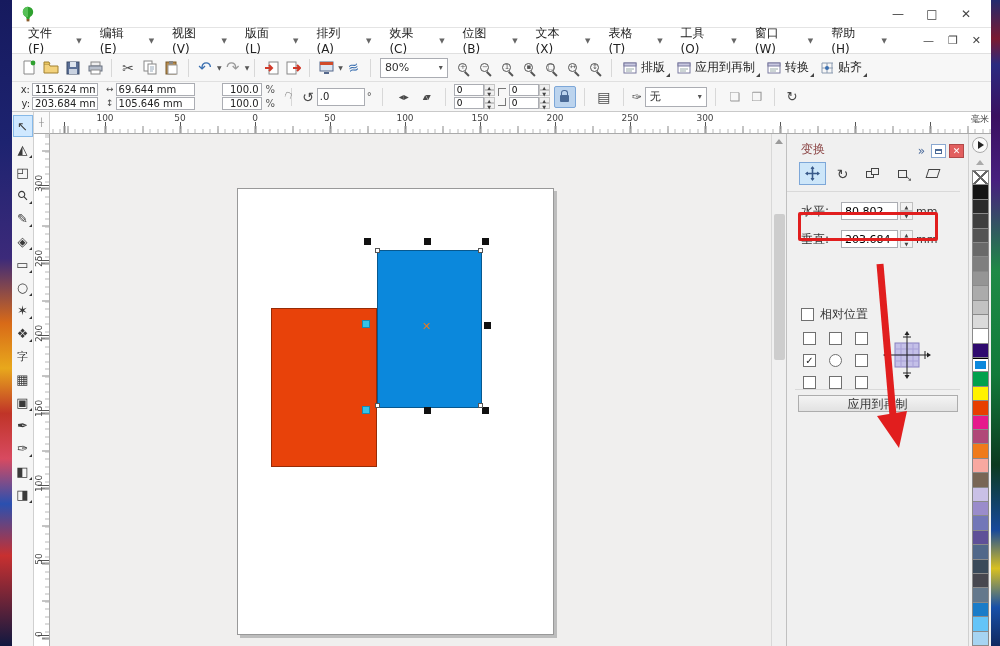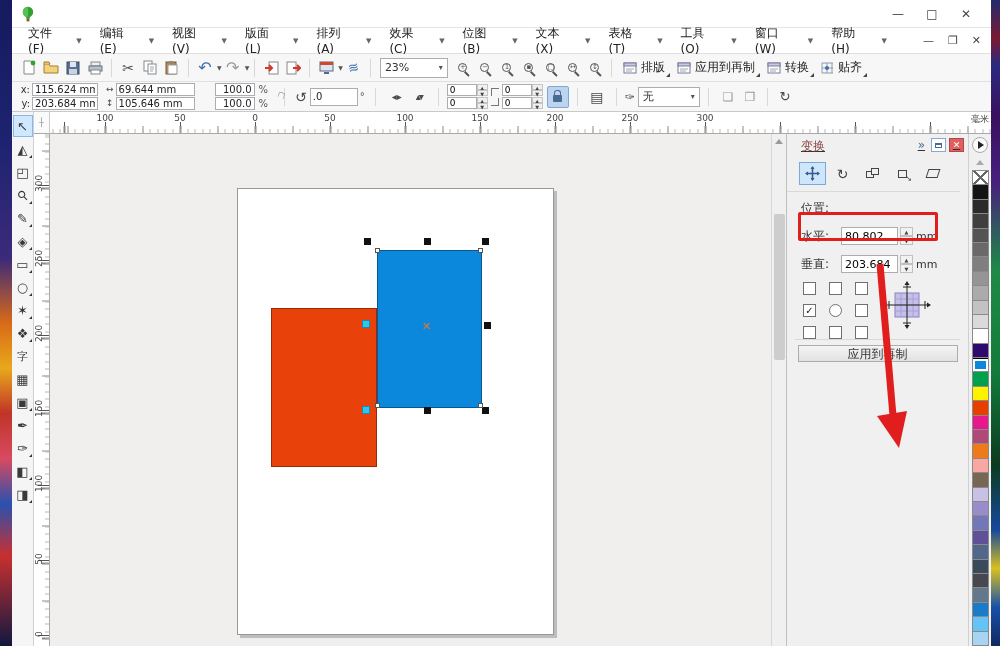--- a/index.html
+++ b/index.html
@@ -110,21 +110,21 @@
   .center-x { position:absolute; color:#e87a20; font-size:11px; font-weight:bold; line-height:1; }
 
   
   .vscroll { width:15px; background:#f0f0f0; border-left:1px solid #d8d8d8; position:relative; }
   .vs-up { height:15px; display:flex; align-items:center; justify-content:center; }
   .vs-up::before { content:""; border-left:4px solid transparent; border-right:4px solid transparent; border-bottom:5px solid #9a9a9a; }
   .vs-thumb { position:absolute; left:2px; top:80px; width:11px; height:146px; background:#cdcdcd; border-radius:2px; }
 
   
   .docker { width:182px; background:#f0f0f0; border-left:1px solid #c0c0c0; position:relative; flex:0 0 182px; }
-  .dk-header { height:24px; display:flex; align-items:flex-start; padding:4px 4px 0 14px;text-decoration:underline; }
+  .dk-header { height:24px; display:flex; align-items:flex-end; padding:4px 4px 0 14px; }
   .dk-title { font-size:12px; color:#8b4545; }
   .dk-chev { margin-left:auto; color:#4a6a9a; font-size:12px; }
   .dk-min { width:15px; height:14px; margin-left:6px; border:1px solid #8aa8d0; background:#fff; display:flex; align-items:center; justify-content:center; }
   .dk-min i { width:7px; height:5px; border:1px solid #4a6a96; border-top-width:2px; }
   .dk-close { width:15px; height:14px; margin-left:3px; border:1px solid #b04848; background:#e25f5f; color:#fff; font-size:9px; display:flex; align-items:center; justify-content:center; }
   .dk-tools { display:flex; gap:3px; padding:4px 0 6px 12px; border-bottom:1px solid #d9d9d9; margin:0 8px 0 0; }
   .dk-tool { width:27px; height:23px; display:flex; align-items:center; justify-content:center; border:1px solid transparent; color:#444; }
   .dk-tool.selected { background:#cde6f9; border:1px solid #7da7d8; }
   .sq2 { position:relative; width:13px; height:11px; }
   .sq2 i { position:absolute; width:8px; height:7px; border:1.5px solid #444; }
@@ -320,21 +320,21 @@
             <rect x="1" y="1" width="13" height="3" fill="#d04a2a"></rect>
             <rect x="5" y="11" width="5" height="2" fill="#55688c"></rect>
           </svg>
         </span>
       <span class="dd-mini">▼</span>
       <span class="tb-btn">
           <span class="glyph blue" style="font-size:13px;transform:rotate(-12deg);">≋</span>
         </span>
       <span class="sep"></span>
       <div class="combo zoom-combo">
-        <span>23%</span>
+        <span>80%</span>
         <span class="dd">▾</span>
       </div>
       <div id="zoom-tools" style="display:flex;align-items:center;">
           <span class="tb-btn">
             <span class="mag">
               <i>+</i>
             </span>
           </span>
           <span class="tb-btn">
             <span class="mag">
@@ -415,21 +415,21 @@
       <div class="stack2" style="margin-left:8px;">
         <div class="mini-row">
             <span class="glyph dark" style="font-size:9px;">↔</span>
           <input class="f f-size" readonly="" value="69.644 mm" style="">
           </div>
         <div class="mini-row">
             <span class="glyph dark" style="font-size:9px;">↕</span>
           <input class="f f-size" readonly="" value="105.646 mm" style="">
           </div>
       </div>
-      <div class="stack2" style="margin-left:20px;align-items:center;">
+      <div class="stack2" style="margin-left:27px;align-items:center;">
         <div class="mini-row">
             <input class="f f-scale" readonly="" value="100.0" style="">
           <span class="pct">%</span>
           </div>
         <div class="mini-row">
             <input class="f f-scale" readonly="" value="100.0" style="">
           <span class="pct">%</span>
           </div>
       </div>
       <span style="margin-left:6px;"><span class="lockbody lock-open"></span></span>
@@ -637,38 +637,41 @@
                     <i></i>
                   </span>
                 </span>
               <span class="dk-tool">
                   <span class="sizerect"></span>
                 </span>
               <span class="dk-tool">
                   <span class="skewrect"></span>
                 </span>
             </div>
-            <div class="dk-label">位置:</div>
             <div class="dk-row">
               <span class="lab">水平:</span>
               <input class="dk-input" value="80.802" style="">
               <span class="dk-spin">
                   <span>▲</span>
                   <span>▼</span>
                 </span>
               <span class="dk-unit">mm</span>
             </div>
             <div class="dk-row">
               <span class="lab">垂直:</span>
               <input class="dk-input" value="203.684" style="">
               <span class="dk-spin">
                   <span>▲</span>
                   <span>▼</span>
                 </span>
               <span class="dk-unit">mm</span>
+            </div>
+            <div class="dk-check-row">
+              <span class="checkbox"></span>
+              <span style="font-size:12px;">相对位置</span>
             </div>
             <div class="grid-anchor" id="anchor-grid">
                 <span class="checkbox"></span>
                 <span class="checkbox"></span>
                 <span class="checkbox"></span>
                 <span class="checkbox">✓</span>
                 <span class="radio"></span>
                 <span class="checkbox"></span>
                 <span class="checkbox"></span>
                 <span class="checkbox"></span>

